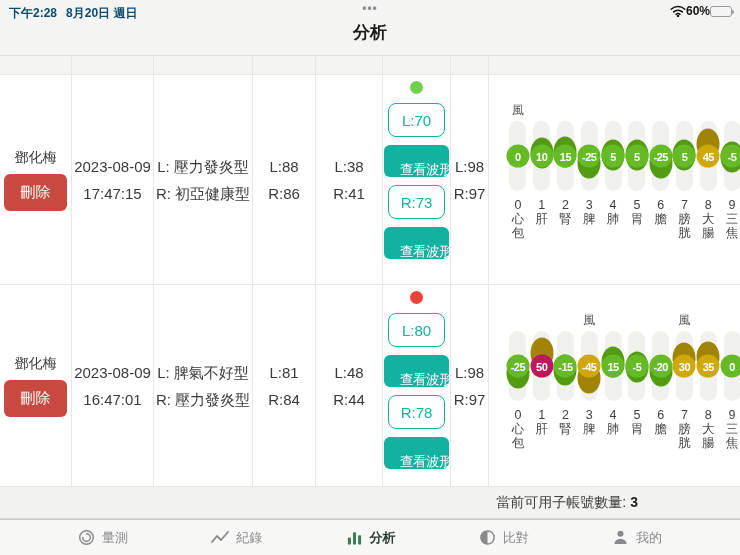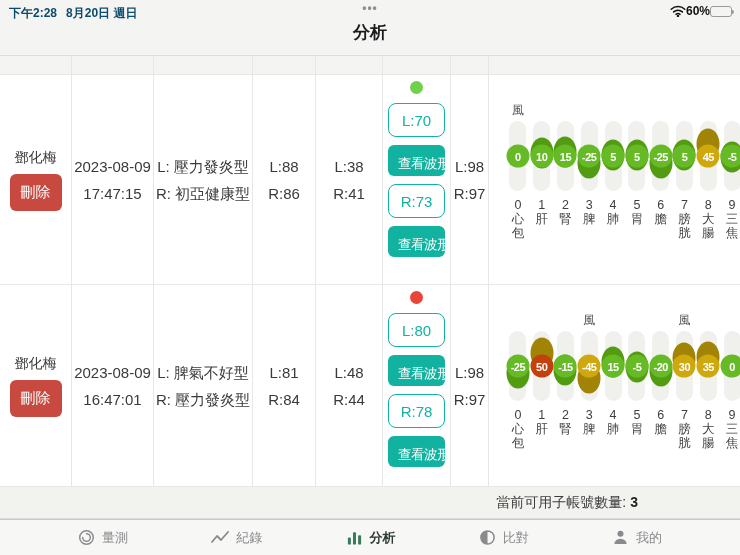--- a/index.html
+++ b/index.html
@@ -22,31 +22,31 @@
   .header-row .cell { background:transparent; }
   .data-row { background:#fff; }
   .row-0 { height:210px; }
   .row-1 { height:202px; }
   .cell { border-right:1px solid #e7e7e5; border-bottom:1px solid #e7e7e5;
           display:flex; flex-direction:column; align-items:center; justify-content:center; }
   .cell:last-child { border-right:none; }
   .line { font-size:15px; line-height:27px; color:#3a3a3c; white-space:nowrap; }
 
   .name-label { font-size:14px; color:#3a3a3c; margin-bottom:7px; }
-  .delete-btn { width:52px; height:37px; background:var(--red,#c7493f); color:#fff; font-size:15px;
+  .delete-btn { width:63px; height:37px; background:var(--red,#c7493f); color:#fff; font-size:15px;
                 border:none; border-radius:6px; cursor:pointer; font-family:inherit; }
 
   .btn-col { justify-content:flex-start; padding-top:6px; }
   .dot { width:13px; height:13px; border-radius:50%; margin-bottom:9px; }
   .wave-btn { width:57px; height:34px; background:#fff; border:1.5px solid var(--teal,#12b2a0);
               color:var(--teal,#12b2a0); font-size:15px; border-radius:8px; margin-bottom:8px;
               cursor:pointer; font-family:inherit; }
-  .view-btn { width:57px; height:31px; background:var(--teal,#12b2a0); border:none; color:#fff;
+  .view-btn { width:65px; height:31px; background:var(--teal,#12b2a0); border:none; color:#fff;
               font-size:13.5px; border-radius:6px; margin-bottom:8px; cursor:pointer;
-              font-family:inherit; letter-spacing:-0.5px; white-space:nowrap; padding:10px; }
+              font-family:inherit; letter-spacing:-0.5px; white-space:nowrap; padding:16px; }
 
   
   .chart-cell { flex-direction:row; justify-content:flex-start; align-items:flex-start;
                 padding-left:17px; padding-top:28px; overflow:hidden; }
   .pill-item { width:23.8px; display:flex; flex-direction:column; align-items:center; flex:none; }
   .wind { height:17px; font-size:12px; color:#4a4a4a; line-height:15px; }
   .track { position:relative; width:17px; height:70px; background:var(--track,#f0f0ed); border-radius:9px; margin-top:1px; }
   .pshadow { position:absolute; left:50%; top:50%; width:23px; height:31px; border-radius:50%;
              transform:translate(-50%,-50%); z-index:1; }
   .pcircle { position:absolute; left:50%; top:50%; width:23px; height:23px; border-radius:50%;
@@ -273,21 +273,21 @@
             <div class="pshadow" style="background:#539c12;top:calc(50% - -6.75px)"></div>
             <div class="pcircle" style="background:#65ba25">-25</div>
           </div>
           <div class="pnum">0</div>
           <div class="pname">心包</div>
         </div>
         <div class="pill-item">
           <div class="wind"></div>
           <div class="track">
             <div class="pshadow" style="background:#a18405;top:calc(50% - 13px)"></div>
-            <div class="pcircle" style="background:#c2410c">50</div>
+            <div class="pcircle" style="background:#be185d">50</div>
           </div>
           <div class="pnum">1</div>
           <div class="pname">肝</div>
         </div>
         <div class="pill-item">
           <div class="wind"></div>
           <div class="track">
             <div class="pshadow" style="background:#539c12;top:calc(50% - -4.050000000000001px)"></div>
             <div class="pcircle" style="background:#65ba25">-15</div>
           </div>

